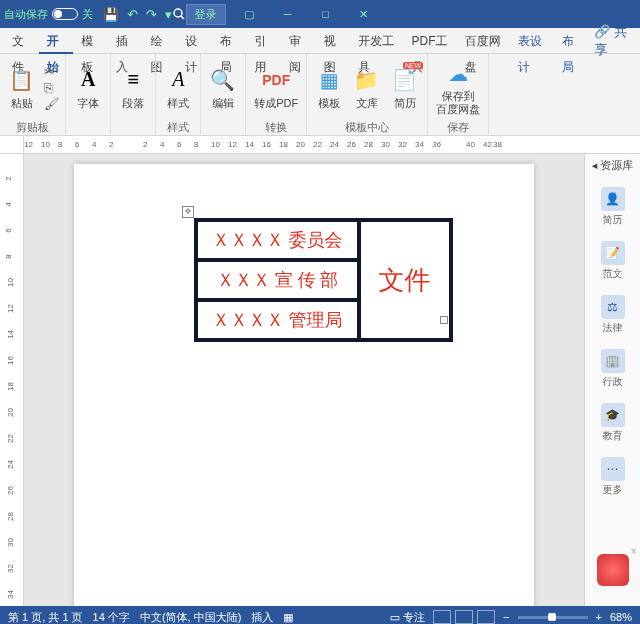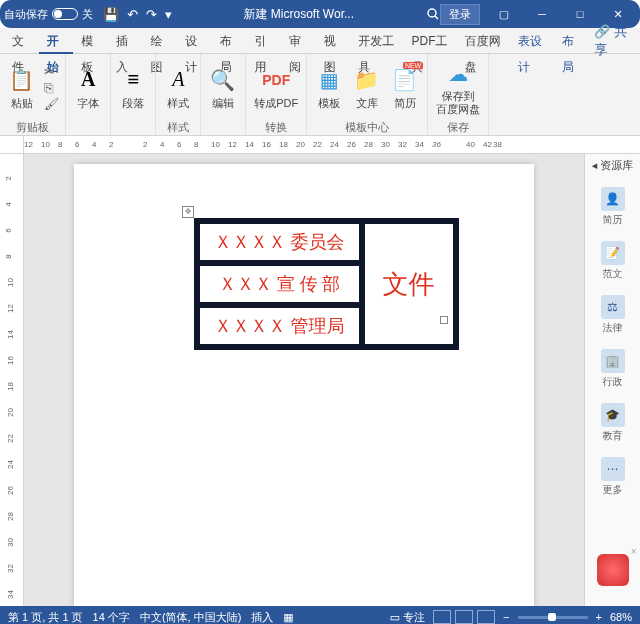--- a/index.html
+++ b/index.html
@@ -1,18 +1,18 @@
 <!DOCTYPE html>
 <html><head>
 <meta charset="utf-8">
 <style>
 * { margin: 0; padding: 0; box-sizing: border-box; font-family: "Microsoft YaHei", sans-serif; }
 body { width: 640px; height: 624px; background: #fff; overflow: hidden; font-size: 12px; }
 
-.titlebar { height: 28px; background: #2b579a; color: #ffffff; display: flex; align-items: center; padding: 0 4px; border-radius: 11px; }
+.titlebar { height: 28px; background: #2b579a; color: #86efac; display: flex; align-items: center; padding: 0 4px; }
 .autosave { display: flex; align-items: center; gap: 4px; font-size: 11px; }
 .toggle { width: 26px; height: 12px; border: 1px solid #fff; border-radius: 6px; position: relative; }
 .toggle::after { content: ""; position: absolute; left: 1px; top: 1px; width: 8px; height: 8px; background: #fff; border-radius: 50%; }
 .qat { display: flex; gap: 8px; margin-left: 10px; }
 .qat span { font-size: 13px; cursor: pointer; }
 .title-text { flex: 1; text-align: center; font-size: 12px; }
 .winbtns { display: flex; gap: 2px; }
 .winbtn { width: 36px; height: 28px; display: flex; align-items: center; justify-content: center; font-size: 11px; cursor: pointer; }
 .login-btn { background: #4a6fb0; padding: 2px 8px; font-size: 11px; border: 1px solid #6088c0; margin-right: 6px; }
 
@@ -38,21 +38,21 @@
 .ruler-scale { flex: 1; position: relative; font-size: 8px; color: #666; padding-left: 60px; }
 .ruler-scale span { position: absolute; top: 4px; }
 
 .workarea { display: flex; height: 452px; }
 .ruler-v { width: 24px; background: #fff; border-right: 1px solid #d4d4d4; position: relative; }
 .ruler-v .vmark { position: absolute; left: 6px; font-size: 8px; color: #666; transform: rotate(-90deg); }
 .doc-area { flex: 1; background: #e6e6e6; position: relative; overflow: hidden; }
 .page { position: absolute; left: 50px; top: 10px; width: 460px; height: 600px; background: #fff; box-shadow: 0 0 6px rgba(0,0,0,0.2); }
 .tbl-handle { position: absolute; left: 108px; top: 42px; width: 12px; height: 12px; border: 1px solid #888; background: #fff; font-size: 8px; text-align: center; line-height: 10px; color: #888; cursor: move; }
 .doc-table { position: absolute; left: 120px; top: 54px; border-collapse: collapse; }
-.doc-table td { border: 6px solid #0f172a; padding: 6px 14px; font-size: 18px; color: #e03020; font-family: "SimSun", serif; text-align: center; white-space: nowrap; }
+.doc-table td { border: 4px solid #0f172a; padding: 6px 14px; font-size: 18px; color: #e03020; font-family: "SimSun", serif; text-align: center; white-space: nowrap; }
 .doc-table .merged { font-size: 26px; padding: 0 18px; }
 .resize-handle { position: absolute; left: 366px; top: 152px; width: 8px; height: 8px; border: 1px solid #888; background: #fff; }
 
 .sidepanel { width: 56px; background: #f9f9f9; border-left: 1px solid #d4d4d4; display: flex; flex-direction: column; align-items: center; padding-top: 4px; gap: 14px; }
 .sidepanel-title { font-size: 11px; color: #444; }
 .sp-item { display: flex; flex-direction: column; align-items: center; gap: 2px; cursor: pointer; }
 .sp-item .icon { width: 24px; height: 24px; background: #d0dff0; border-radius: 3px; display: flex; align-items: center; justify-content: center; font-size: 12px; color: #2b579a; }
 .sp-item .lbl { font-size: 10px; color: #666; }
 .gift { width: 32px; height: 32px; background: radial-gradient(circle, #ff6b6b, #d63031); border-radius: 6px; margin-top: auto; margin-bottom: 20px; position: relative; }
 .gift::after { content: "×"; position: absolute; top: -8px; right: -8px; font-size: 10px; color: #aaa; }
@@ -74,21 +74,20 @@
     <span>自动保存</span>
     <span class="toggle"></span>
     <span>关</span>
   </div>
   <div class="qat">
     <span>💾</span>
     <span>↶</span>
     <span>↷</span>
     <span>▾</span>
   </div>
-  <div class="title-text">新建 Microsoft Wor...</div>
   <svg width="14" height="14" viewBox="0 0 14 14">
       <circle cx="6" cy="6" r="4" fill="none" stroke="#fff" stroke-width="1.5"></circle>
       <line x1="9" y1="9" x2="12" y2="12" stroke="#fff" stroke-width="1.5"></line>
     </svg>
   <div class="login-btn">登录</div>
   <div class="winbtns">
     <div class="winbtn">▢</div>
     <div class="winbtn">─</div>
     <div class="winbtn">□</div>
     <div class="winbtn">✕</div>

